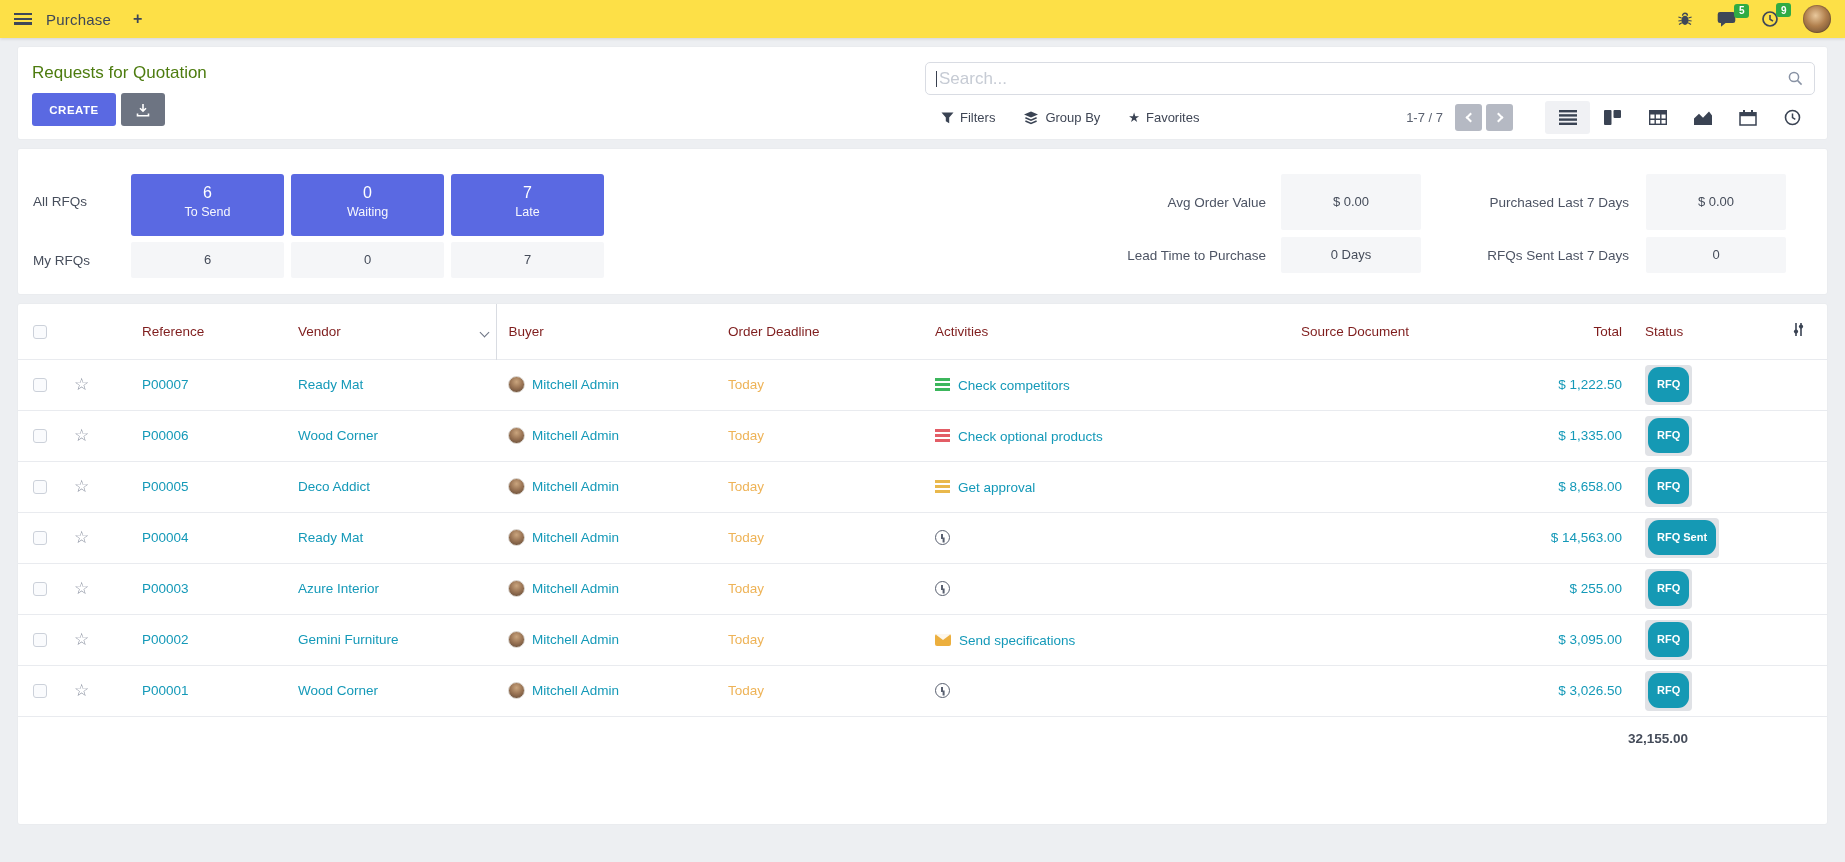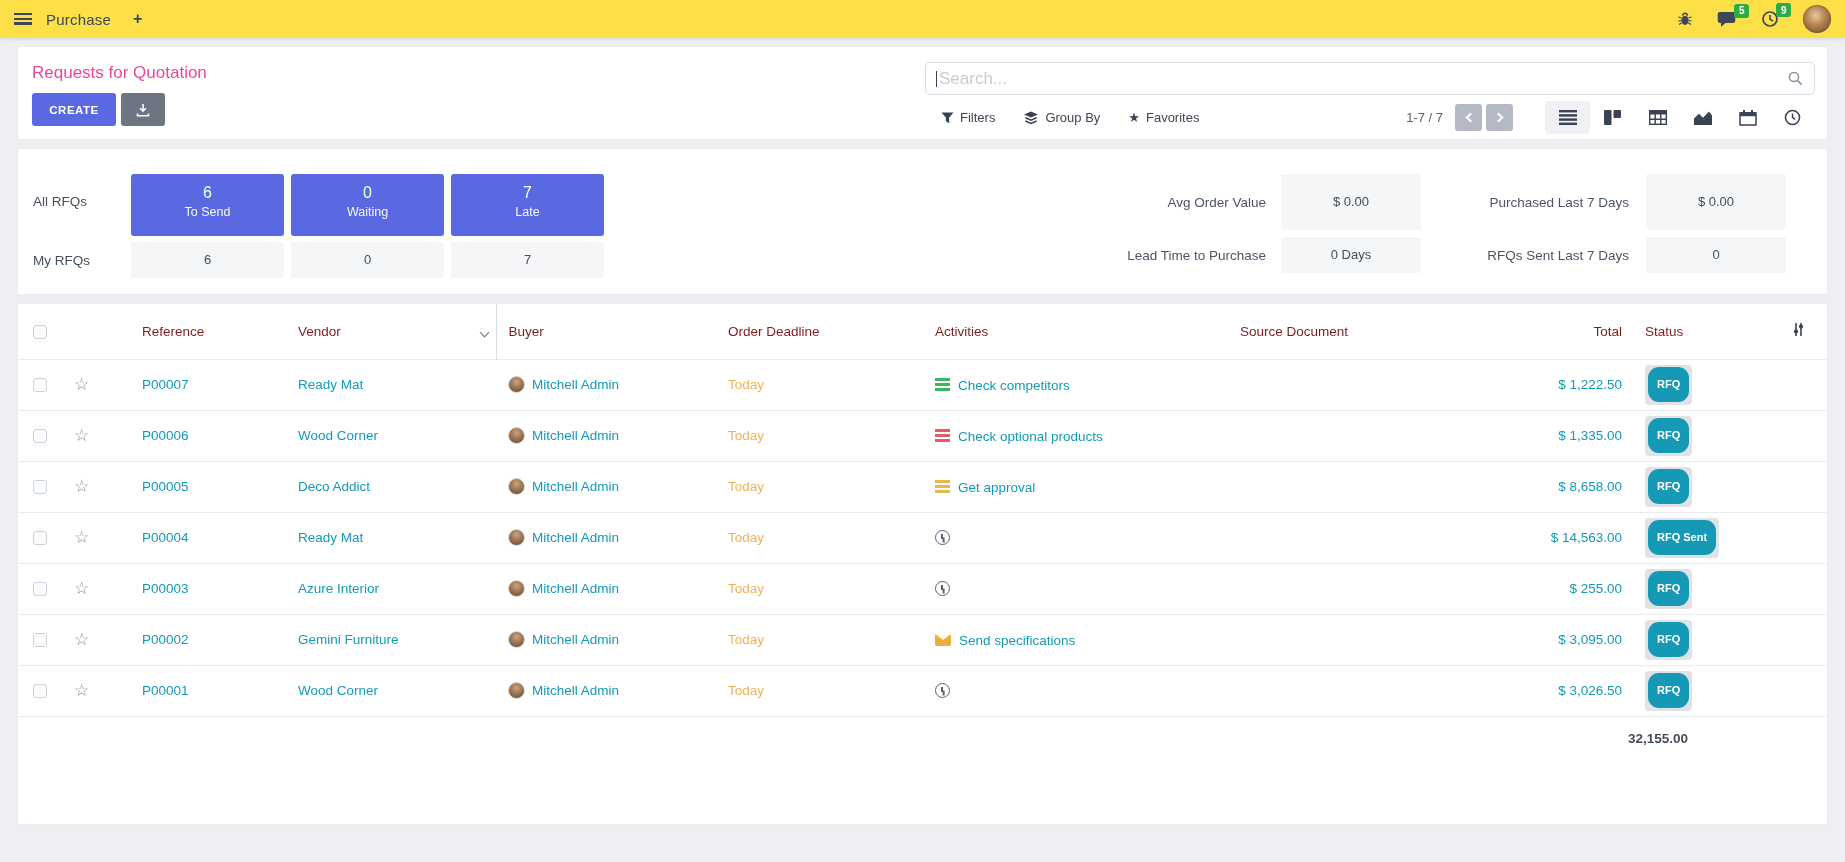--- a/index.html
+++ b/index.html
@@ -20,21 +20,21 @@
                font-weight:700; padding:1.5px 4.5px; border-radius:3px; line-height:11px; }
   .avatar { width:28px; height:28px; border-radius:50%;
             background:radial-gradient(circle at 45% 38%, #e9c89c 0%, #b07f4d 45%, #5d432c 100%);
             box-shadow:inset 0 0 0 1px rgba(0,0,0,.15); cursor:pointer; }
 
   
   .card { background:#fff; margin:0 18px; border-radius:2px; box-shadow:0 0 2px rgba(30,35,50,.06); }
 
   
   .control-panel { margin-top:9px; height:92px; position:relative; }
-  .page-title { font-size:17px; font-weight:400; color:#ec4899; padding:16px 16px 0 14px; }
+  .page-title { font-size:17px; font-weight:400; color:#4d7c0f; padding:16px 16px 0 14px; }
   .cp-buttons { display:flex; gap:5px; margin:10px 0 0 14px; }
   .btn-create { background:#5a69e2; color:#fff; border:none; border-radius:3px; width:84px; height:33px;
                 font-family:inherit; font-size:11.5px; font-weight:700; letter-spacing:.5px; cursor:pointer; }
   .btn-download { background:#6d7482; border:none; border-radius:3px; width:44px; height:33px;
                   display:flex; align-items:center; justify-content:center; cursor:pointer; }
   .cp-right { position:absolute; left:907px; right:12px; top:0; height:92px; }
   .search-box { position:absolute; left:0; right:0; top:15px; height:33px; background:#fff;
                 border:1px solid #d9dce3; border-radius:5px; display:flex; align-items:center; padding:0 10px; cursor:text; }
   .text-caret { width:1px; height:16px; background:#39404f; margin-right:2px; }
   .search-placeholder { color:#c6cbd4; font-size:17px; flex:1; }
@@ -77,21 +77,21 @@
   tbody tr { cursor:pointer; }
   tfoot td { height:45px; border-top:1px solid #e9ebef; }
   .c-check { padding-left:15px; }
   .c-star { padding-left:16px; }
   .c-ref { padding-left:22px; }
   .c-vendor { padding-left:18px; }
   th.c-vendor { border-right:1px solid #d9dce2; }
   .c-buyer { padding-left:12px; }
   .c-deadline { padding-left:13px; }
   .c-activity { padding-left:15px; }
-  .c-source { }
+  .c-source { text-align:center; }
   .c-total { text-align:right; padding-right:8px; }
   .c-status { padding-left:15px; }
   .c-gear { text-align:center; }
   .vendor-caret { float:right; margin:5px 8px 0 0; width:7px; height:7px;
                   border-right:1.5px solid #6c7383; border-bottom:1.5px solid #6c7383; transform:rotate(45deg); }
   .cb { display:inline-block; width:14px; height:14px; border:1px solid #ccd1da; background:#fafbfd;
         border-radius:3px; vertical-align:middle; cursor:pointer; }
   .star { font-size:17px; color:#8b92a1; cursor:pointer; }
   .link { color:#1499b8; cursor:pointer; }
   .deadline { color:#eeb357; }

